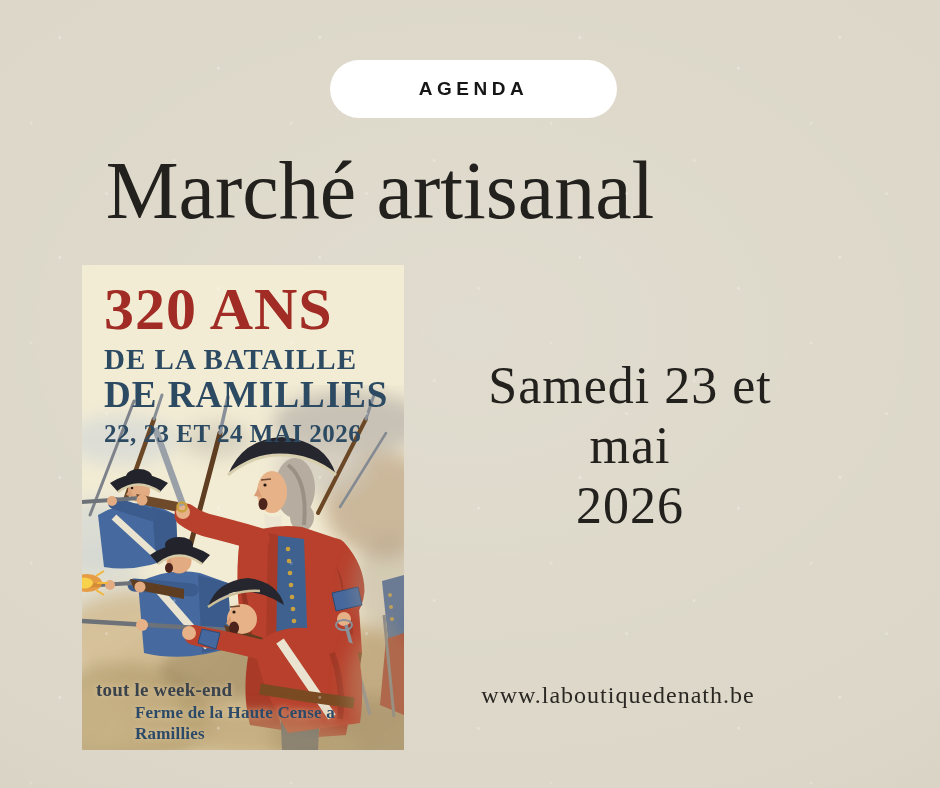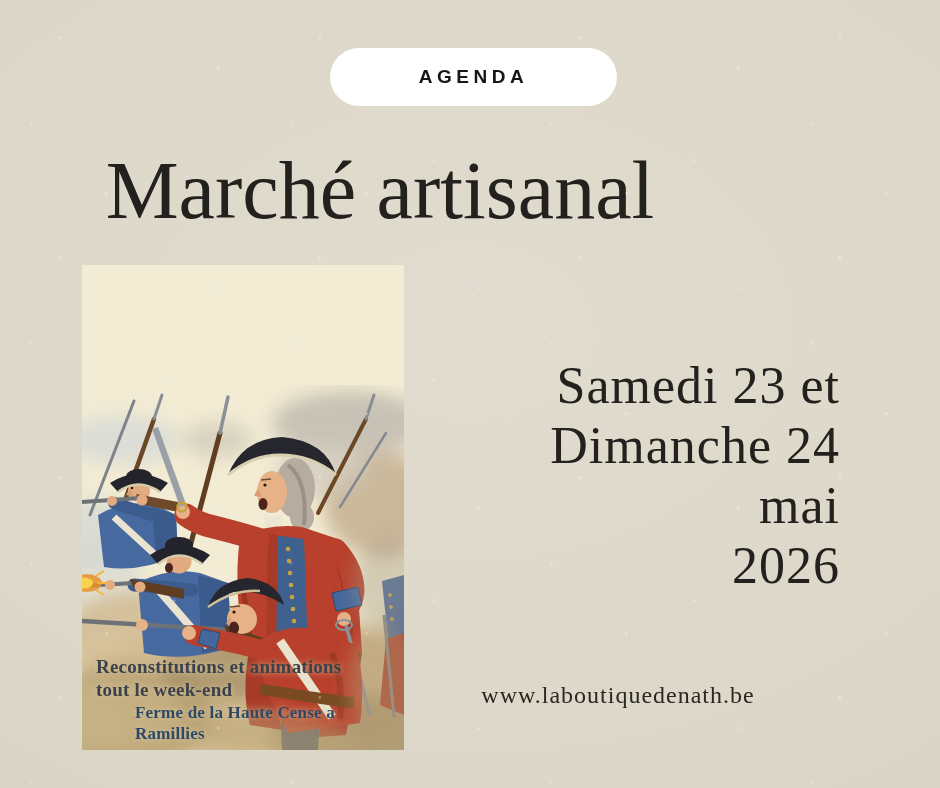--- a/index.html
+++ b/index.html
@@ -16,21 +16,21 @@
     background-image:
       radial-gradient(circle 1px at 23% 17%, rgba(255,255,255,.5) 0 1px, transparent 2px),
       radial-gradient(circle 1px at 67% 73%, rgba(255,255,255,.4) 0 1px, transparent 2px),
       radial-gradient(circle 1px at 84% 31%, rgba(255,255,255,.45) 0 1px, transparent 2px),
       radial-gradient(circle 1px at 41% 88%, rgba(255,255,255,.4) 0 1px, transparent 2px),
       radial-gradient(circle 1px at 12% 56%, rgba(255,255,255,.35) 0 1px, transparent 2px);
     background-size:260px 220px;
     opacity:.6;
   }
   .badge{
-    position:absolute;left:330px;top:48px;width:287px;height:58px;border-radius:29px;
+    position:absolute;left:330px;top:60px;width:287px;height:58px;border-radius:29px;
     background:var(--page-badge_bg,#ffffff);
     display:flex;align-items:center;justify-content:center;
   }
   .badge span{
     font-family:"Liberation Sans","DejaVu Sans",sans-serif;
     font-weight:bold;font-size:19px;letter-spacing:4.5px;color:#161616;
   }
   .title{
     position:absolute;left:0;top:148px;width:760px;margin:0;text-align:center;
     font-weight:normal;font-size:82px;line-height:1.05;letter-spacing:0px;
@@ -66,21 +66,21 @@
     text-shadow:0 0 6px rgba(226,204,160,0.8);
   }
   .pf-3{
     font-weight:bold;font-size:17px;line-height:1.25;letter-spacing:0.2px;
     color:var(--poster-footer_location,#2c4a68);
     text-shadow:0 0 6px rgba(226,204,160,0.8);
     margin-left:39px;
   }
   
   .dates-block{
-    position:absolute;left:420px;top:356px;width:420px;text-align:right;
+    position:absolute;left:420px;top:356px;width:420px;text-align:center;
     color:var(--page-text,#27241f);
   }
   .date-line{font-size:52px;line-height:60px;letter-spacing:1px;}
   .website{
     position:absolute;left:408px;top:682px;width:420px;text-align:center;
     font-size:24px;letter-spacing:1px;color:#2b2824;
   }
 </style>
 </head>
 <body>
@@ -88,20 +88,26 @@
 <div class="stage">
 
   <div class="badge">
     <span>AGENDA</span>
   </div>
 
   <h1 class="title">Marché artisanal</h1>
 
   <div class="poster">
 
+    <div class="poster-head">
+      <div class="p-heading">320 ANS</div>
+      <div class="p-sub1">DE LA BATAILLE</div>
+      <div class="p-sub2">DE RAMILLIES</div>
+      <div class="p-dates">22, 23 ET 24 MAI 2026</div>
+    </div>
 
     <svg class="illustration" viewBox="0 0 322 365" xmlns="http://www.w3.org/2000/svg" aria-hidden="true">
       <defs>
         <filter id="b9" x="-60%" y="-60%" width="220%" height="220%">
             <feGaussianBlur stdDeviation="9"></feGaussianBlur>
           </filter>
         <filter id="b6" x="-60%" y="-60%" width="220%" height="220%">
             <feGaussianBlur stdDeviation="6"></feGaussianBlur>
           </filter>
         <filter id="b3" x="-60%" y="-60%" width="220%" height="220%">
@@ -255,28 +261,26 @@
 
       <g filter="url(#b9)">
         <ellipse cx="30" cy="330" rx="72" ry="36" fill="#cfb98e" opacity="0.55"></ellipse>
         <ellipse cx="160" cy="358" rx="122" ry="30" fill="#c2ab7d" opacity="0.5"></ellipse>
         <ellipse cx="305" cy="300" rx="40" ry="60" fill="#b7a279" opacity="0.45"></ellipse>
         <ellipse cx="306" cy="200" rx="36" ry="46" fill="#a89a85" opacity="0.4"></ellipse>
       </g>
     </svg>
 
     <div class="poster-footer">
-      <div class="pf-1">Reconstitutions et animations</div>
       <div class="pf-2">tout le week-end</div>
       <div class="pf-3">Ferme de la Haute Cense a Ramillies</div>
     </div>
   </div>
 
   <div class="dates-block">
     <div class="date-line">Samedi 23 et</div>
-    <div class="date-line">Dimanche 24</div>
     <div class="date-line">mai</div>
     <div class="date-line">2026</div>
   </div>
 
   <div class="website">www.laboutiquedenath.be</div>
 
 </div>
 
 </body></html>

